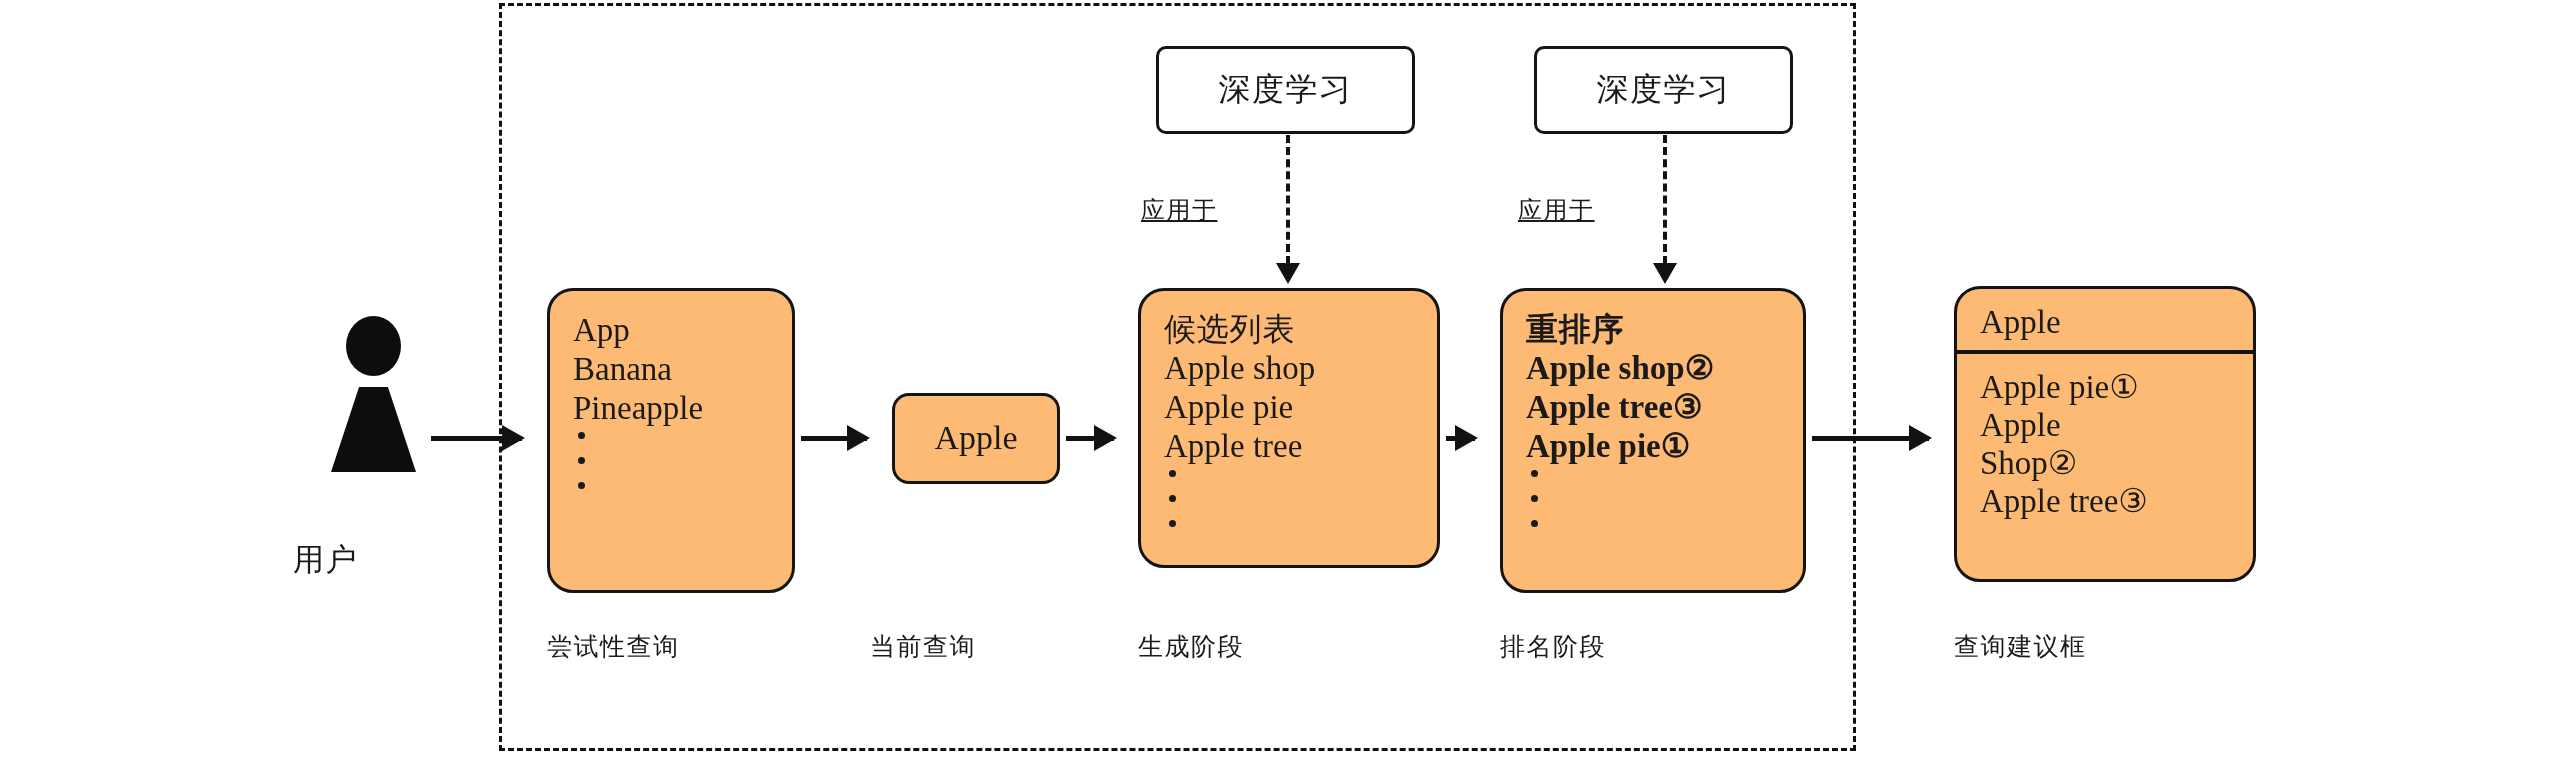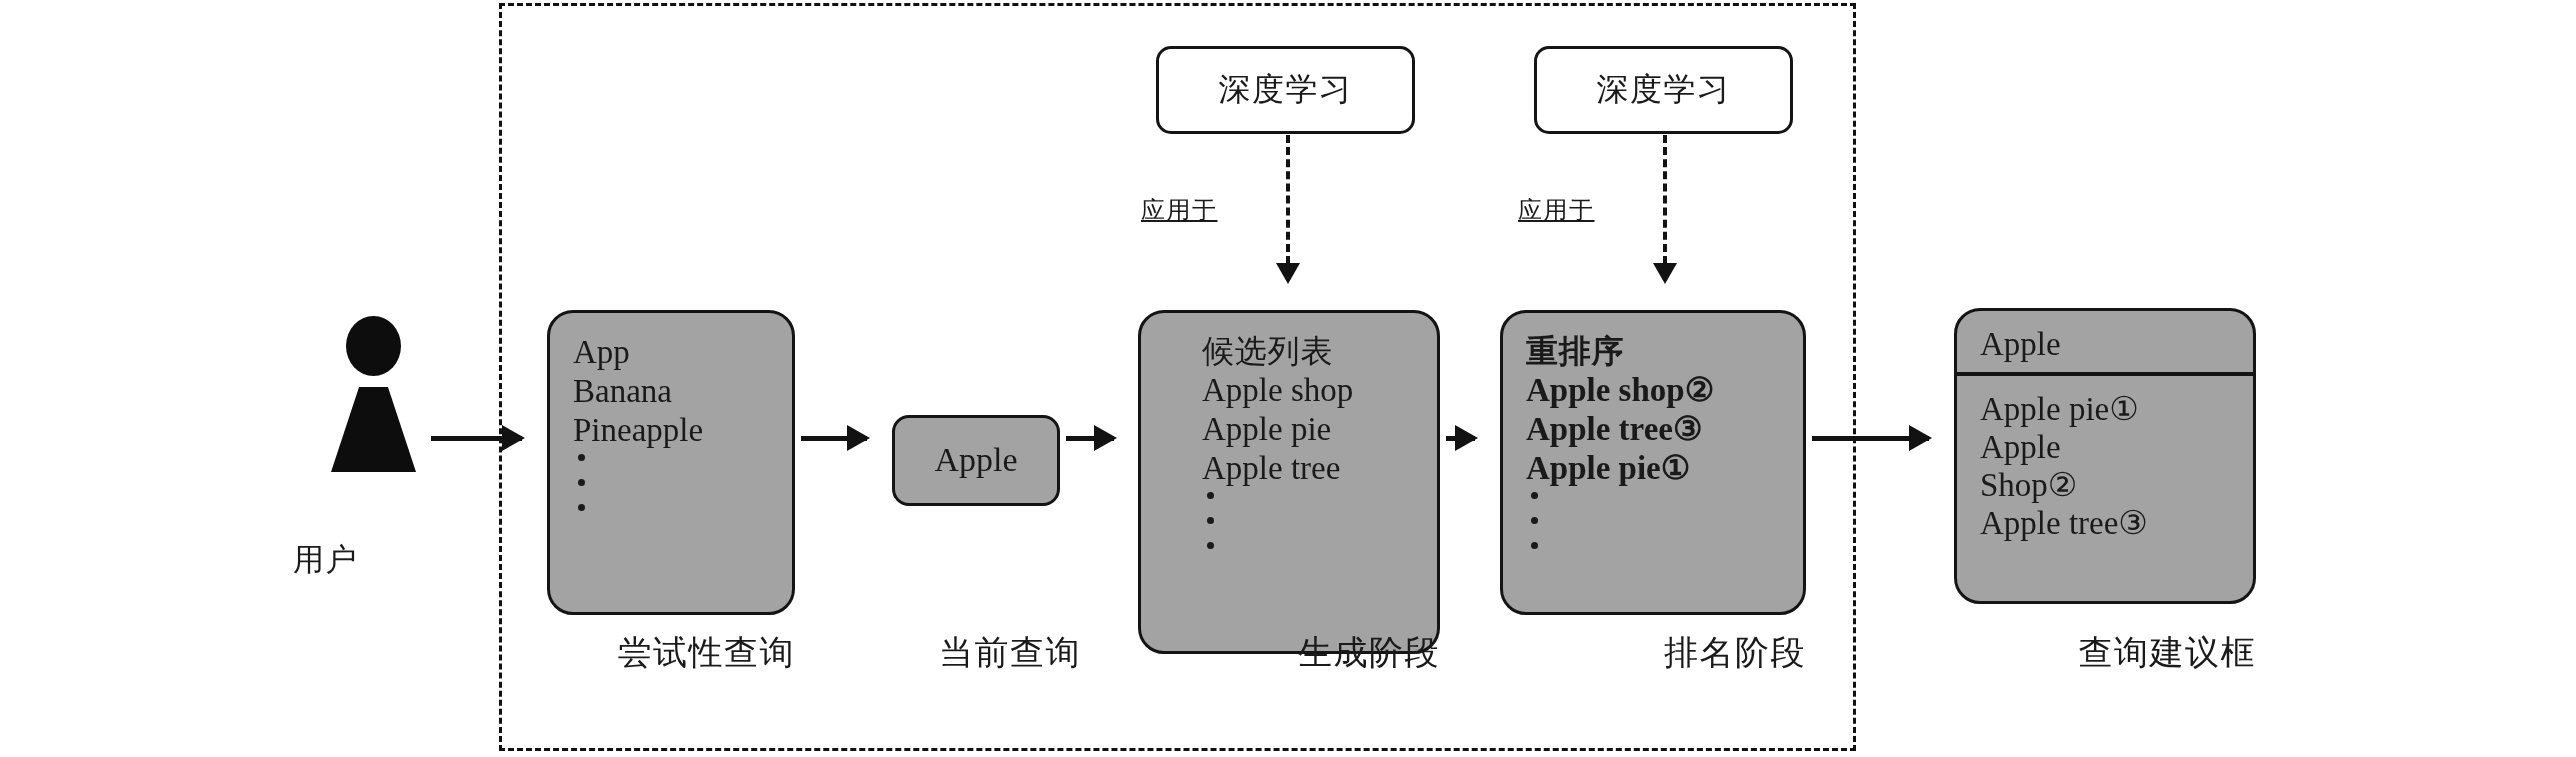--- a/index.html
+++ b/index.html
@@ -62,23 +62,22 @@
     text-align: left;
     font-size: 31px;
     letter-spacing: 1.5px;
   }
 
   
   .node {
     position: absolute;
     border: 3.8px solid #141414;
     border-radius: 26px;
-    background: #a3a3a3;
+    background: #fdba74;
     box-sizing: border-box;
-    margin-top: 22px;
   }
   .node-inner {
     padding: 20px 0 0 23px;
   }
   .node-line {
     font-size: 33px;
     line-height: 1.18;
     white-space: nowrap;
   }
   .node-line.cjk {
@@ -99,21 +98,21 @@
     border-radius: 50%;
     background: #1a1a1a;
     margin-bottom: 17.7px;
   }
 
   
   #node-tentative  { left: 547px;  top: 288px; width: 248px; height: 305px; }
   #node-current    { left: 892px; top: 393px; width: 168px; height: 91px;
                      border-radius: 17px; display:flex; align-items:center; justify-content:center; }
   #node-current .node-line { font-size: 34px; padding: 0; }
-  #node-generation { left: 1138px; top: 288px; width: 302px; height: 344px; padding-left: 38px; }
+  #node-generation { left: 1138px; top: 288px; width: 302px; height: 280px; }
   #node-ranking    { left: 1500px; top: 288px; width: 306px; height: 305px; font-weight: bold; }
   #node-suggest    { left: 1954px; top: 286px; width: 302px; height: 296px; }
 
   
   #node-suggest .suggest-head {
     padding: 14px 0 9.2px 23px;
     font-size: 33px;
   }
   #node-suggest .divider {
     height: 3.1px;
@@ -122,37 +121,37 @@
   }
   #node-suggest .suggest-body {
     padding: 14px 0 0 23px;
   }
   #node-suggest .node-line { line-height: 1.16; }
 
   
   .dl-box {
     position: absolute;
     border: 3.8px solid #141414;
-    border-radius: 15px;
+    border-radius: 10px;
     background: #ffffff;
     box-sizing: border-box;
     display: flex;
     align-items: center;
     justify-content: center;
     font-size: 32px;
     letter-spacing: 1.5px;
   }
   #dl-box-1 { left: 1156px; top: 46px; width: 259px; height: 88px; }
   #dl-box-2 { left: 1534px; top: 46px; width: 259px; height: 88px; }
 
   
   .caption {
     position: absolute;
-    text-align: right;
-    font-size: 34px;
+    text-align: left;
+    font-size: 25px;
     letter-spacing: 1.5px;
     white-space: nowrap;
   }
   #cap-tentative  { left: 547px;  top: 630px; width: 248px; }
   #cap-current    { left: 870px; top: 630px; width: 211px; }
   #cap-generation { left: 1138px; top: 630px; width: 302px; }
   #cap-ranking    { left: 1500px; top: 630px; width: 306px; }
   #cap-suggest    { left: 1954px; top: 630px; width: 302px; }
 
   

